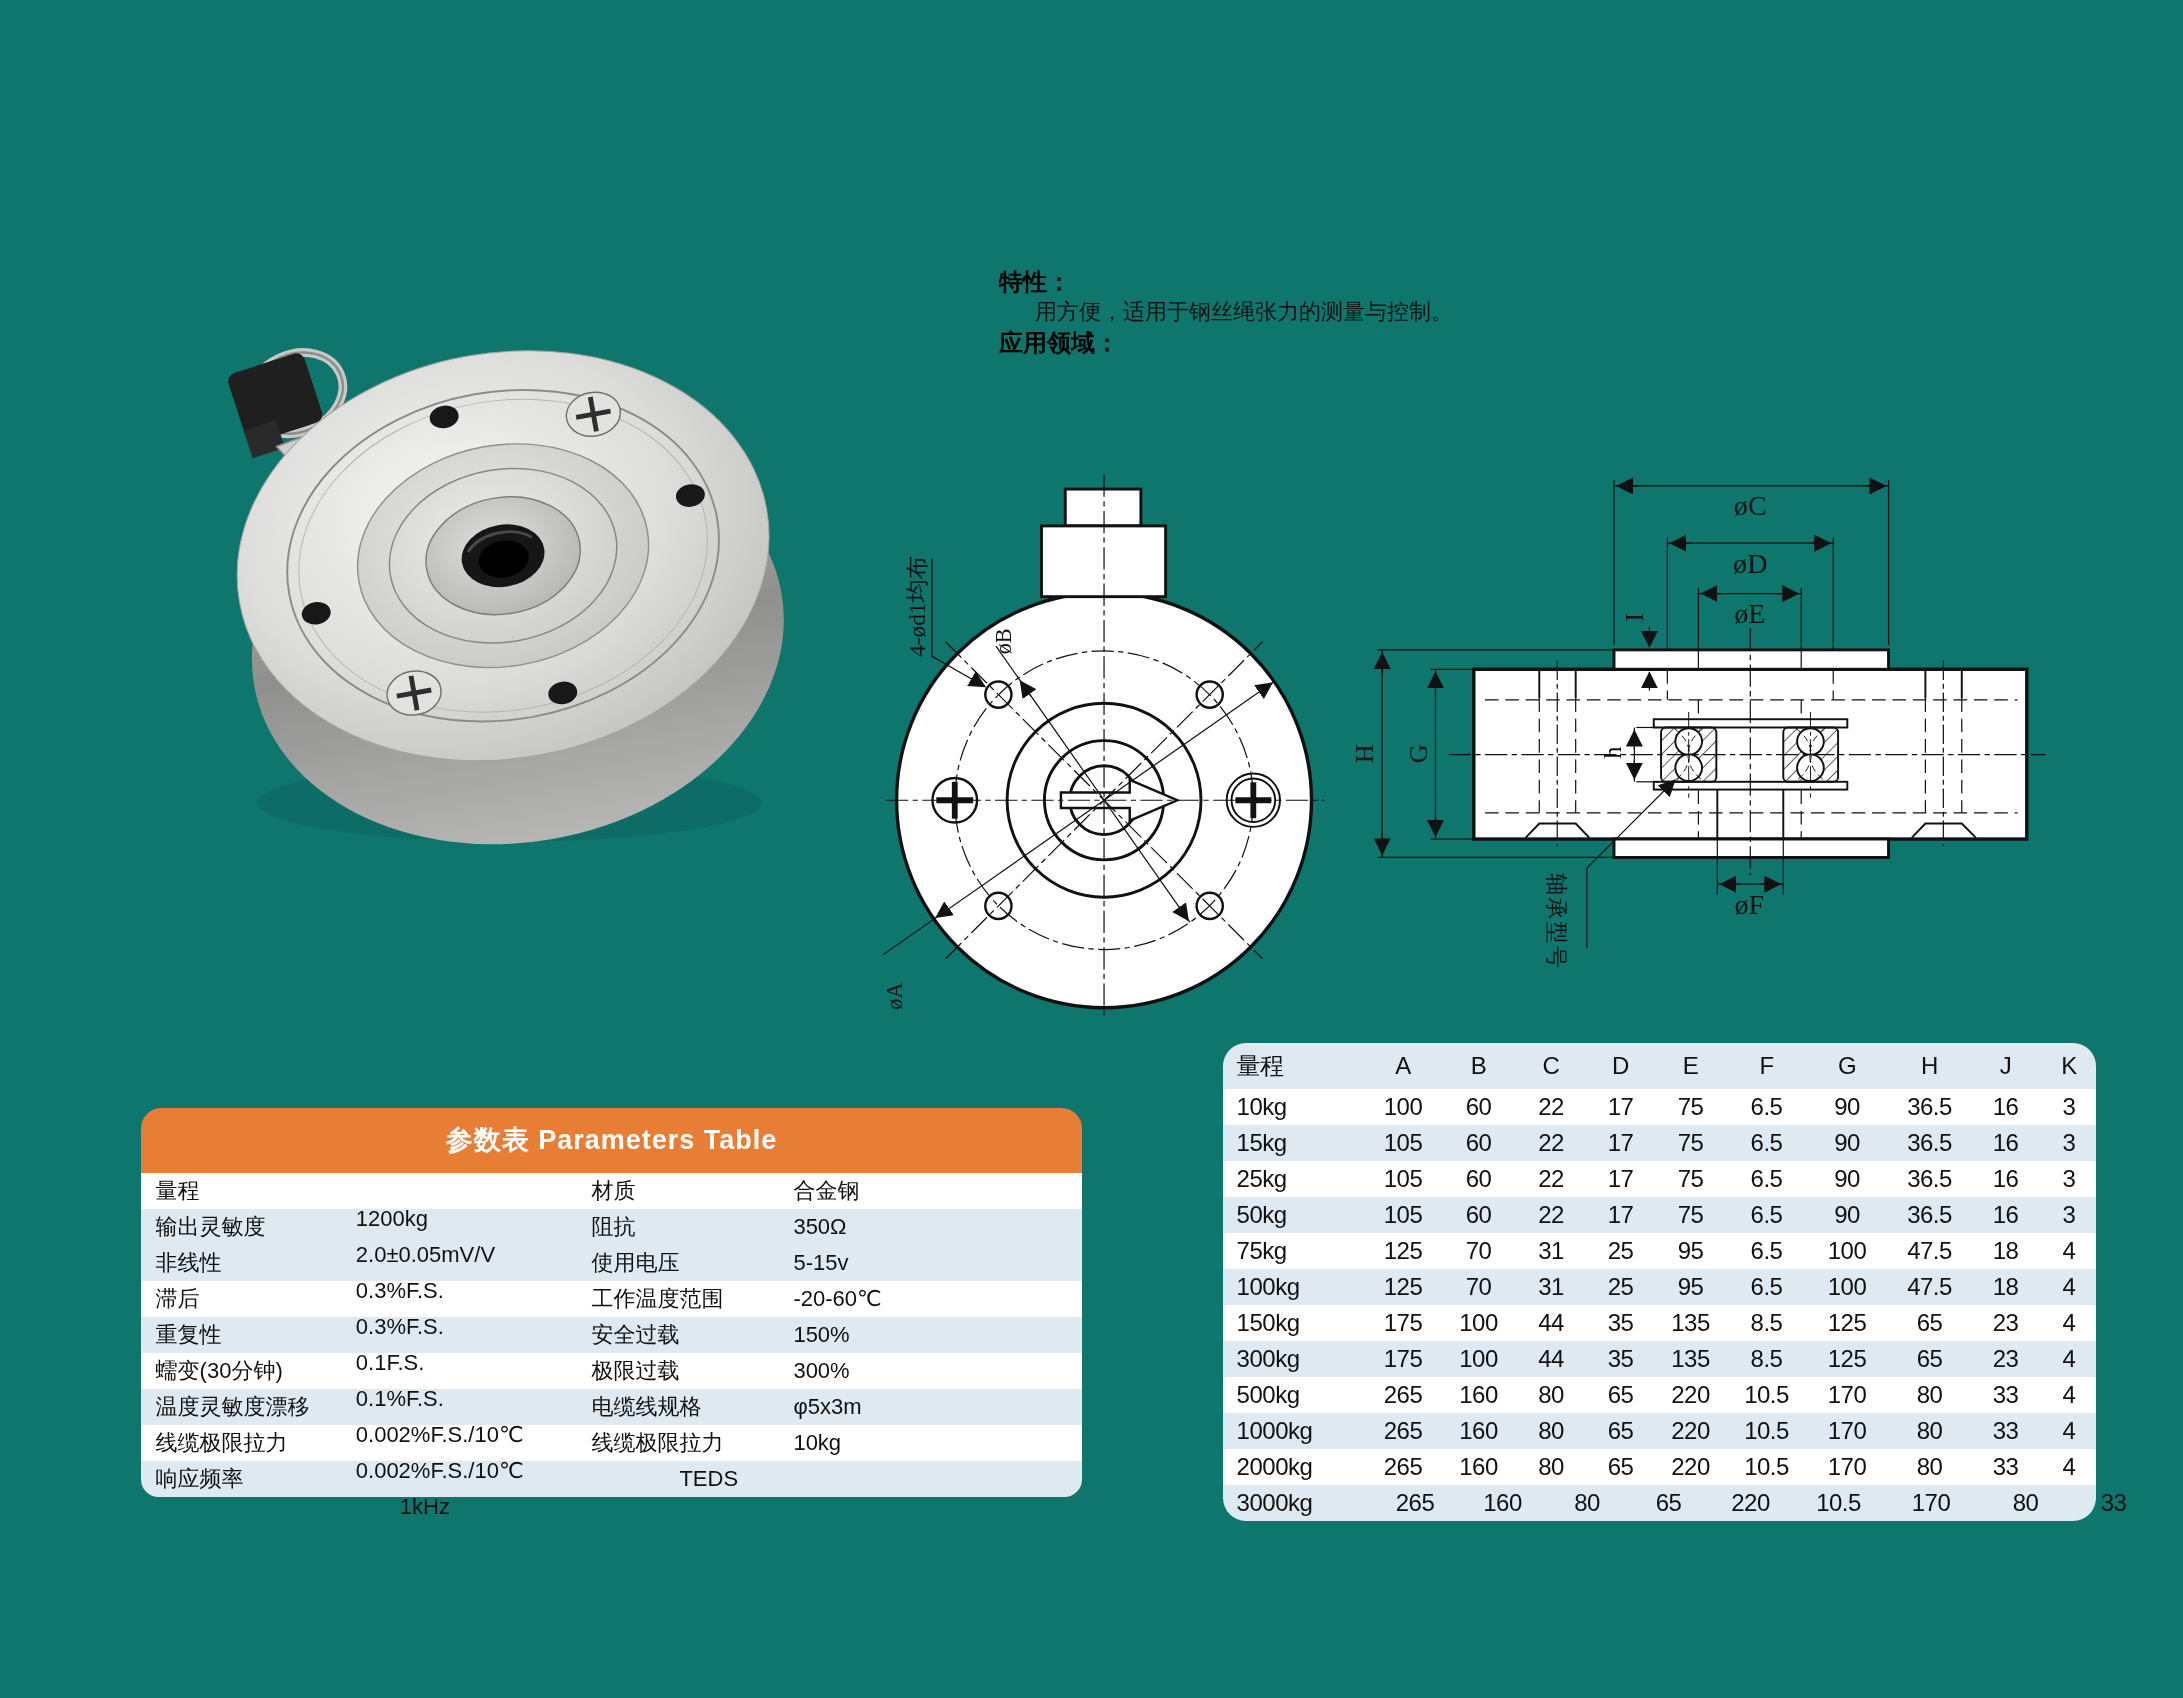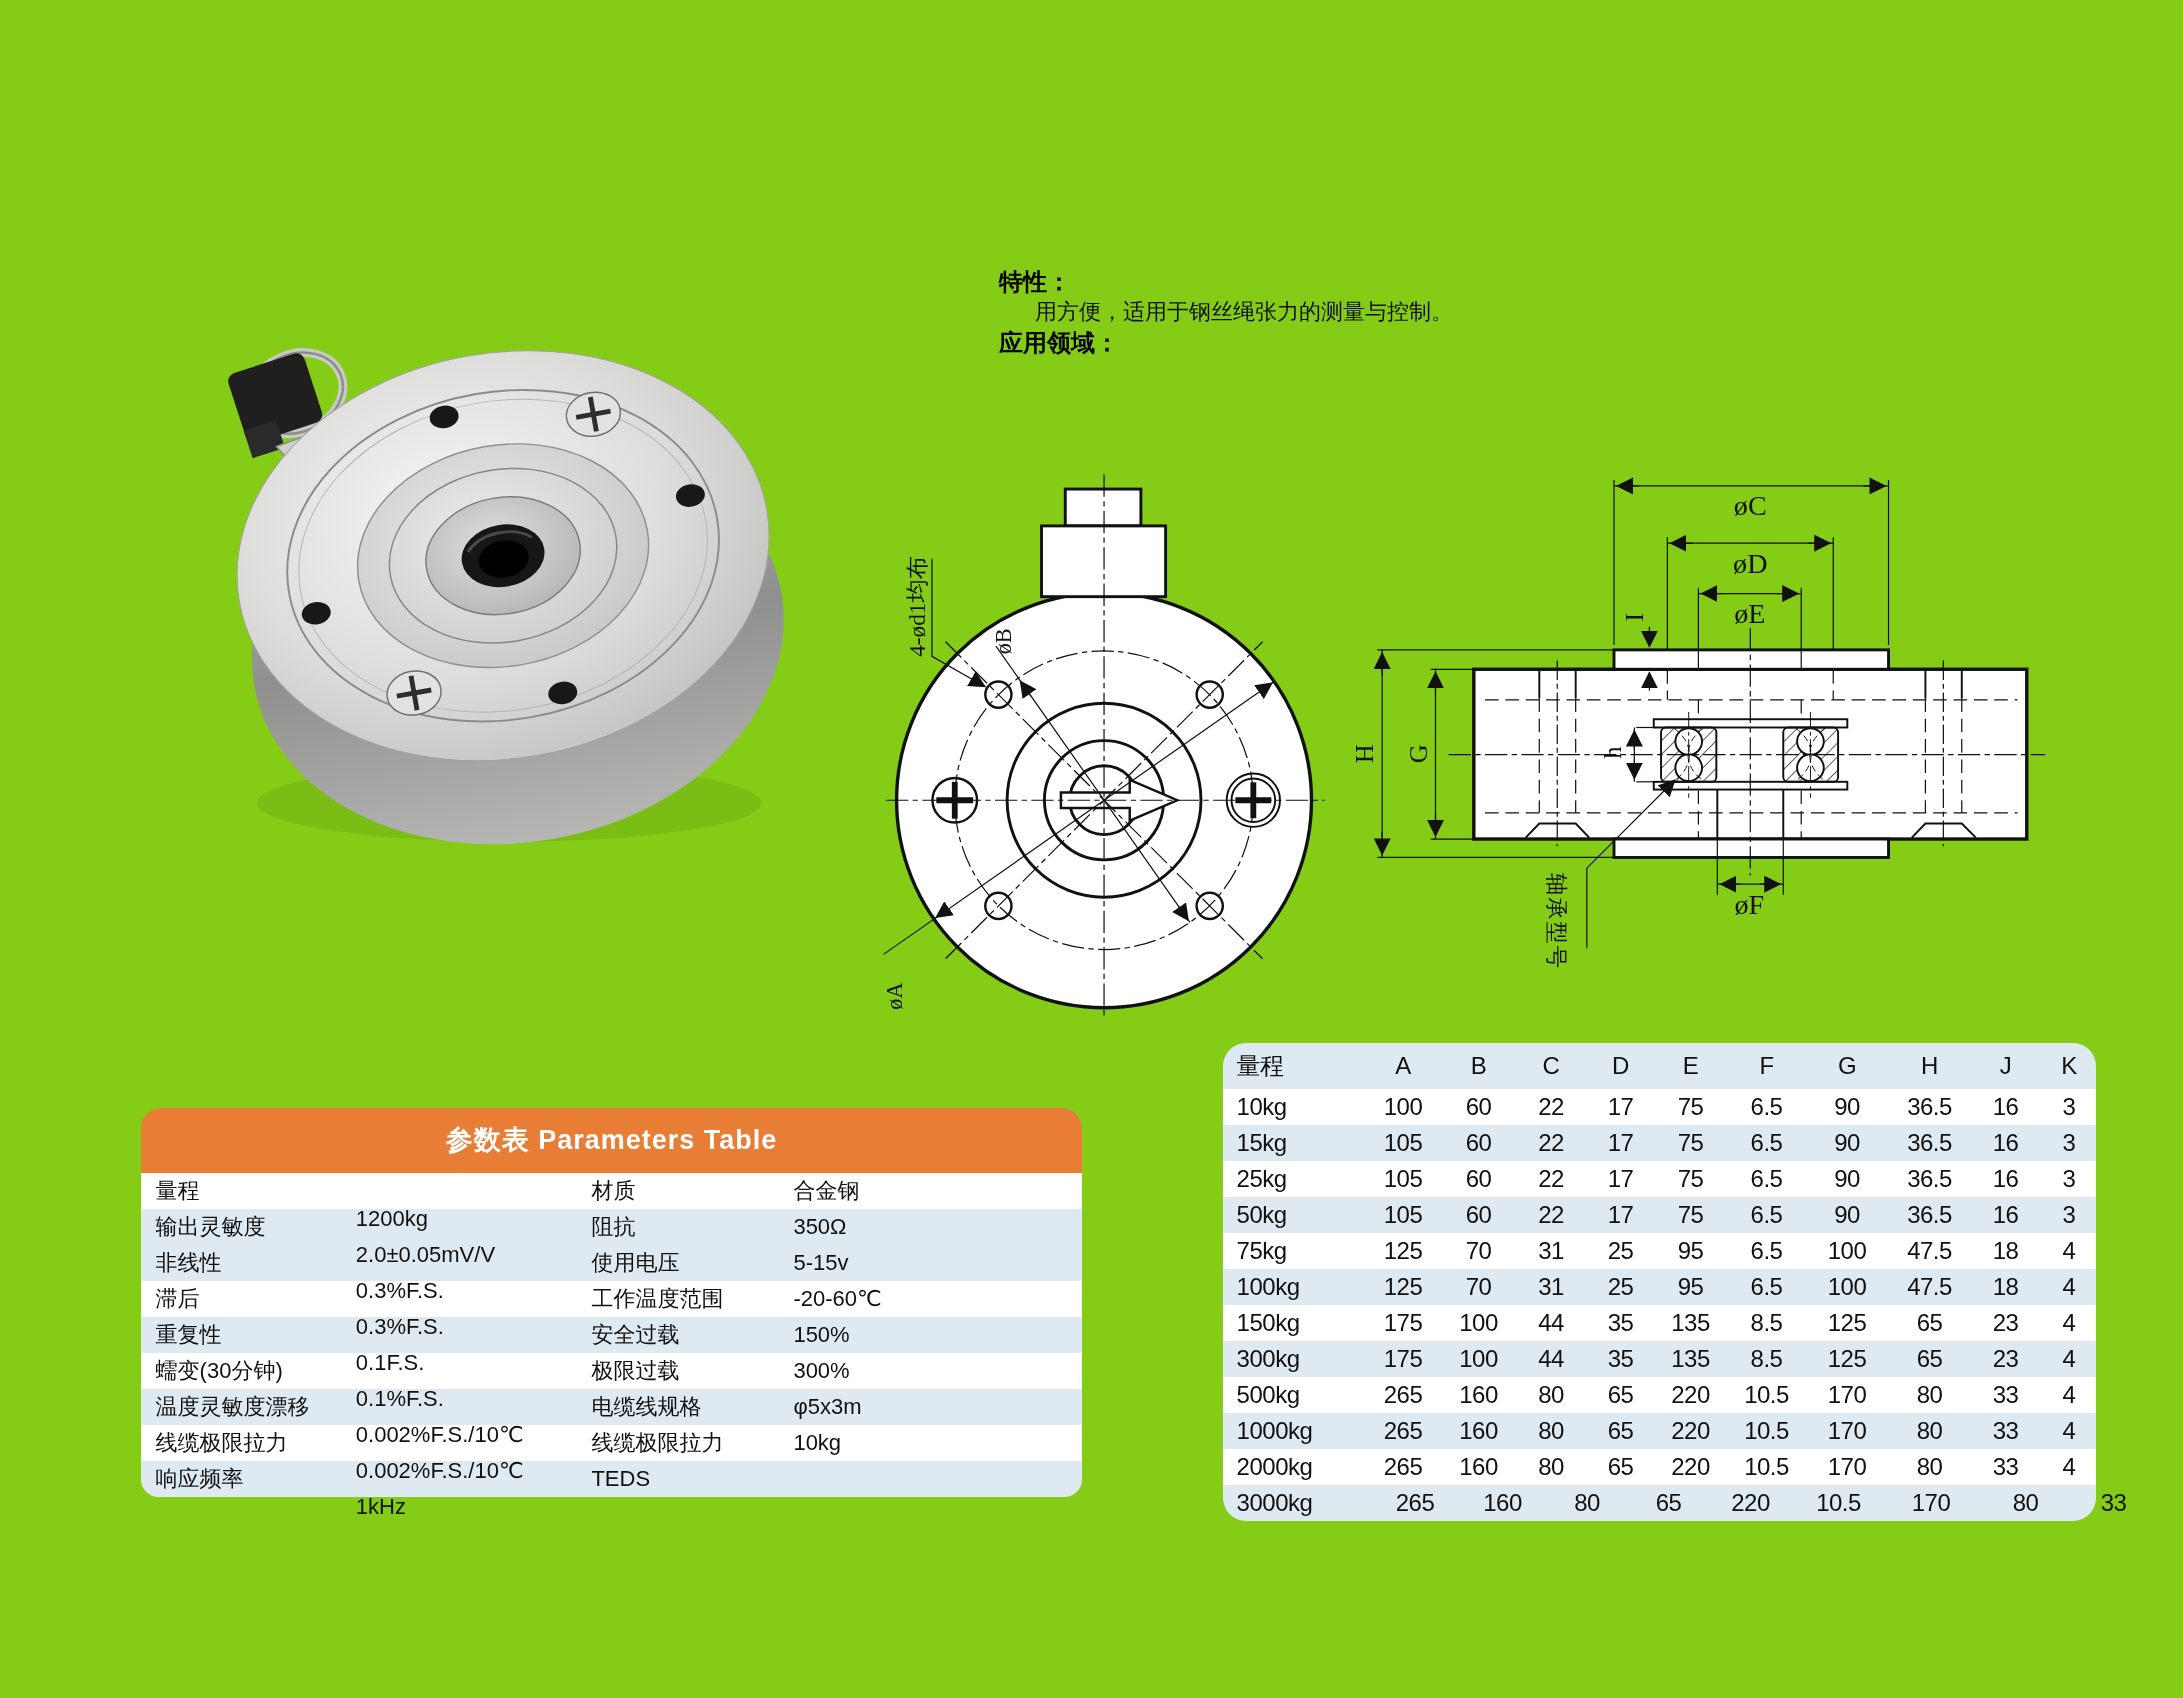--- a/index.html
+++ b/index.html
@@ -1,33 +1,33 @@
 <!DOCTYPE html>
 <html style="--blue: #DEE9F2;font-size:7.8px"><head>
 <meta charset="utf-8">
 <style>
   html,body{margin:0;padding:0;background:#ffffff;}
-  #page{position:relative;width:2183px;height:1698px;background:#84cc16;overflow:hidden;
+  #page{position:relative;width:2183px;height:1698px;background:#0f766e;overflow:hidden;
         font-family:"Liberation Sans","DejaVu Sans",sans-serif;color:#111;}
   .abs{position:absolute;}
 
   
   #features{left:999px;top:266px;width:1043px;}
   .feat-h{font-size:24px;font-weight:700;line-height:31px;white-space:nowrap;color:#000;}
   .feat-l{font-size:22px;line-height:30px;padding-left:36px;white-space:nowrap;color:#111;}
 
   
   #ptable{left:141px;top:1108px;width:941px;}
   #ptitle{height:65px;line-height:65px;text-align:center;color:#fff;
           font-size:27px;font-weight:700;letter-spacing:1px;
           border-radius:20.4px 20.4px 0 0;}
   .p-row{display:grid;grid-template-columns:209px 223px 201px 308px;
          height:36px;line-height:36px;font-size:22px;background:#fff;}
   .p-row.alt{background:var(--blue);}
-  .p-row.last{border-radius:0 0 17.5px 17.5px;}
+  .p-row.last{border-radius:0 0 17.5px 17.5px;gap:44px;}
   .p-c1{padding-left:14.6px;}
   .p-c2{padding-left:5.8px;margin-top:28px;}
   .p-c3{padding-left:18.4px;}
   .p-c4{padding-left:19.4px;}
 
   
   #dtable{left:1223px;top:1043px;width:873px;font-size:24px;letter-spacing:-0.5px;}
   .d-grid{display:grid;grid-template-columns:141px 78px 73px 72px 67px 73px 79px 82px 83px 69px 58px;}
   .d-head{height:46px;line-height:46px;background:var(--blue);border-radius:23px 23px 0 0;font-weight:500;}
   .d-row{height:36px;line-height:36px;background:#fff;}

